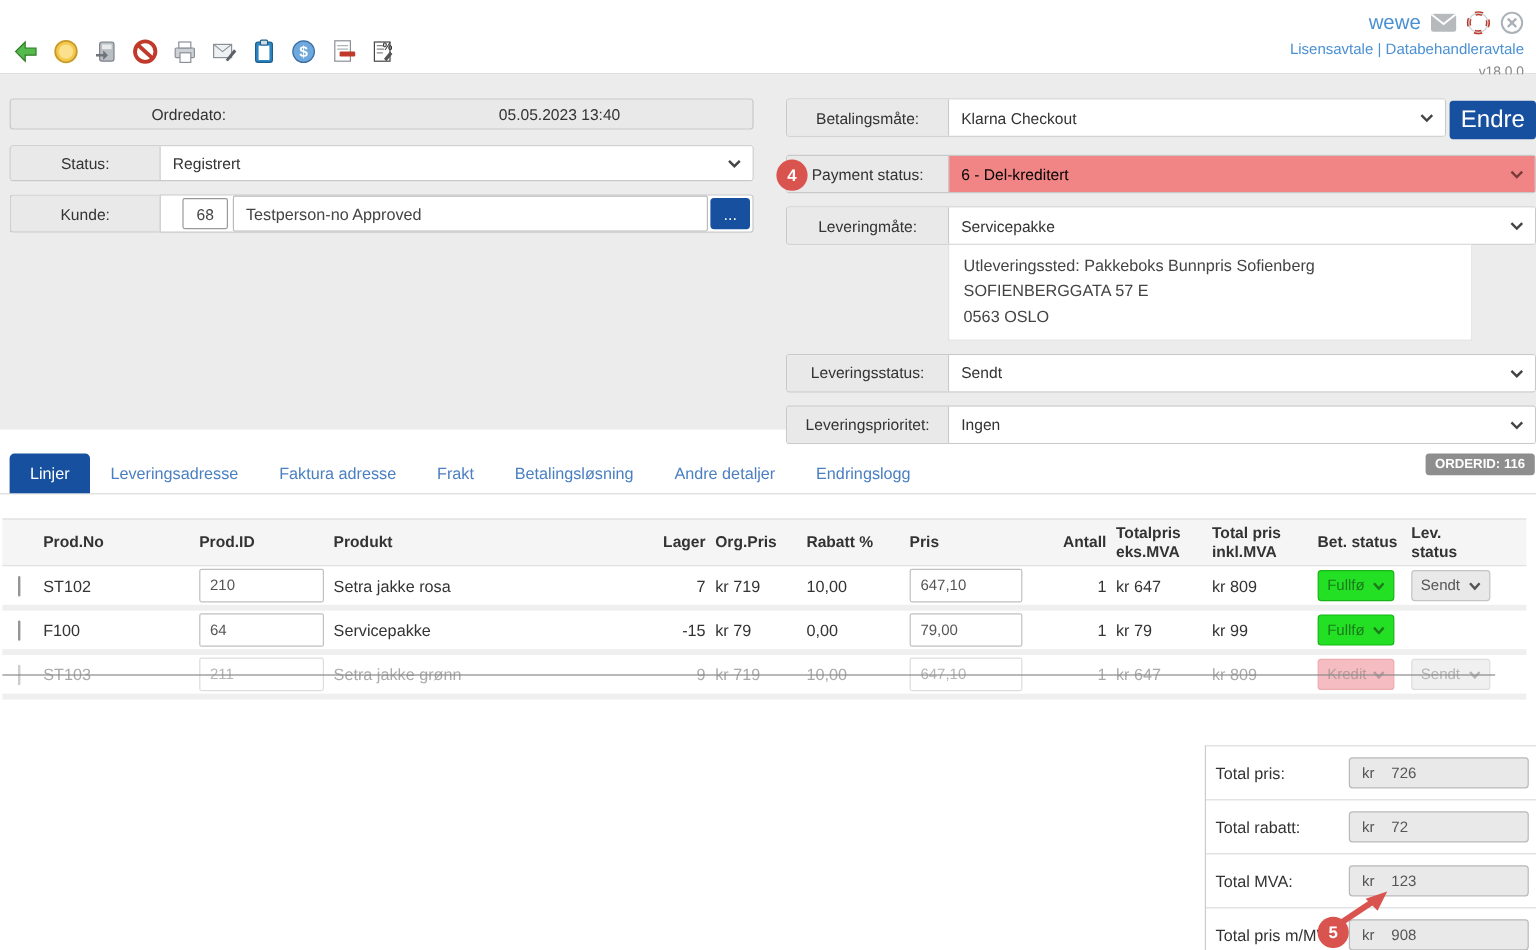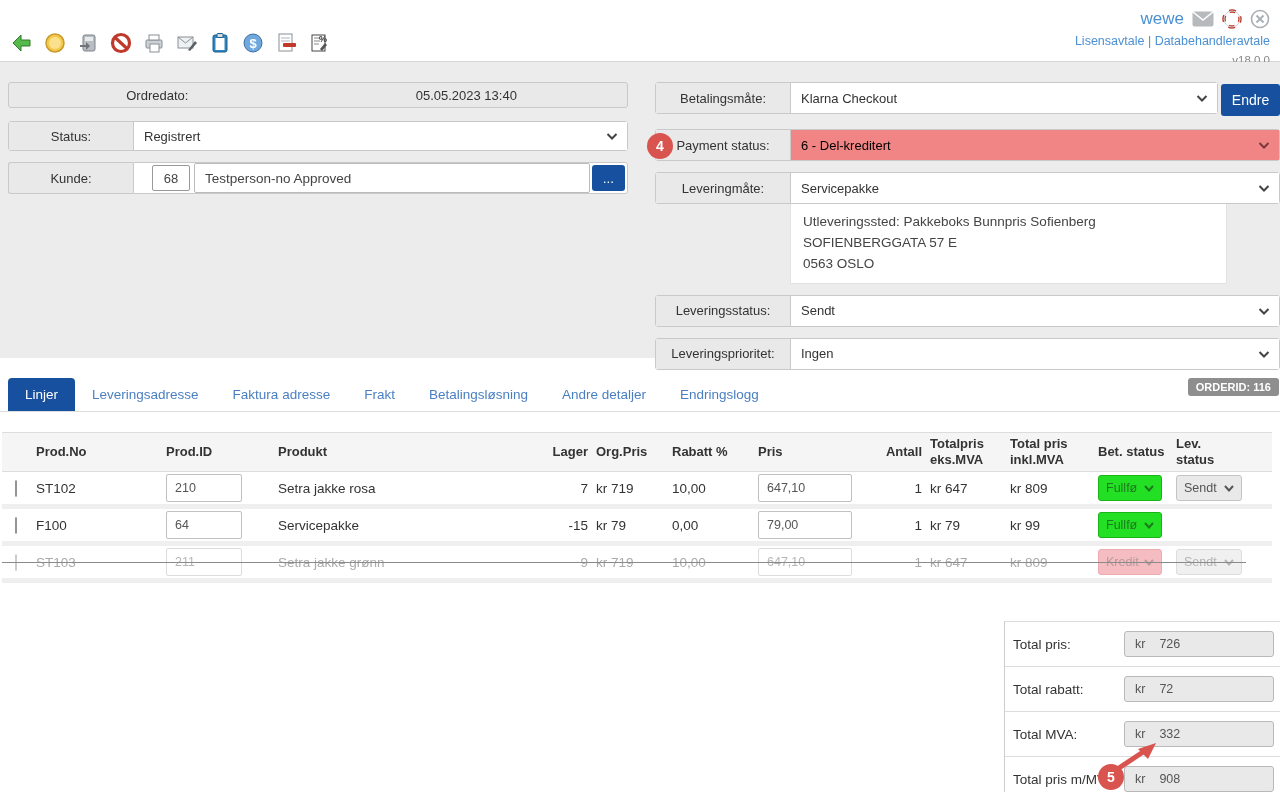--- a/index.html
+++ b/index.html
@@ -44,21 +44,21 @@
     font-size:13px; color:#444; margin:2px 4px 2px 18px; border-radius:2px; }
   .kunde-name { flex:1; border:1px solid #bbb; background:#fff; padding:0 10px; font-size:13.5px; color:#444; border-radius:2px; }
   .kunde-wrap { flex:1; display:flex; align-items:stretch; background:#fff; border:1px solid #c9c9c9;
     border-radius:0 3px 3px 0; }
   .btn-blue { background:#17509e; color:#fff; border:none; border-radius:3px; font-size:13.5px;
     cursor:pointer; }
   .kunde-browse { width:33px; margin:2px; }
 
   .row-with-btn { display:flex; align-items:stretch; margin-bottom:11px; }
   .row-with-btn .form-row { flex:1; margin-bottom:0; }
-  .endre-btn { width:59px; margin-left:3px; height:32px; align-self:center; font-size:14px; }
+  .endre-btn { width:72px; margin-left:3px; height:32px; align-self:center; font-size:20px; }
   .row-with-btn .form-row, .payment-row { height:32px; }
 
   .payment-row { position:relative; margin-bottom:11px; }
   .payment-row .sel { background:#f18585; color:#000000; }
   .num-badge { position:absolute; width:26px; height:26px; background:#d9534f; color:#fff;
     border-radius:50%; display:flex; align-items:center; justify-content:center;
     font-weight:bold; font-size:14px; z-index:5; }
   .badge-4 { left:-9px; top:3px; }
 
   .lev-row { margin-bottom:0; }
@@ -79,21 +79,21 @@
   .thead, .trow { display:grid; align-items:center;
     grid-template-columns:30px 130px 112px 258px 60px 76px 86px 106px 66px 80px 88px 78px 74px; }
   .thead { background:#f5f5f5; border-top:1px solid #ddd; border-bottom:1px solid #ddd;
     font-weight:bold; font-size:13px; min-height:40px; }
   .thead > div { padding:2px 4px; line-height:1.25; }
   .trow { background:#fff; min-height:30px; border-bottom:5px solid #efefef; position:relative; }
   .trow > div { padding:2px 4px; font-size:13.5px; color:#333; }
   .cell-r { text-align:right; }
   .cb { width:13px; height:13px; border:1px solid #949494; border-radius:2px; background:#fff;
     margin-left:9px; cursor:pointer; }
-  .cell-input { width:76px; height:28px; border:1px solid #c0c0c0; border-radius:2px;
+  .cell-input { width:104px; height:28px; border:1px solid #c0c0c0; border-radius:2px;
     background:#fff; padding:0 8px; font-size:12.5px; color:#555; }
   .pris-input { width:94px; }
   .mini-sel { display:inline-flex; align-items:center; justify-content:space-between;
     padding:0 7px; height:26px; border-radius:3px; font-size:12.5px; cursor:pointer; }
   .sel-green { background:#24e024; border:1px solid #17b517; color:#1c7a1c; width:64px; }
   .sel-gray { background:#e9e9e9; border:1px solid #c4c4c4; color:#555; width:66px; }
   .sel-pink { background:#f5bdc1; border:1px solid #edabb0; color:#b99a9c; width:64px; }
   .sel-gray.dis { color:#b5b5b5; border-color:#ddd; background:#f0f0f0; }
   .trow.disabled > div { color:#aaa; }
   .trow.disabled .cb { border-color:#ccc; }
@@ -426,21 +426,21 @@
       <span class="tot-label">Total rabatt:</span>
       <span class="tot-input">
         <span>kr</span>
           <span>72</span>
       </span>
     </div>
     <div class="tot-row">
       <span class="tot-label">Total MVA:</span>
       <span class="tot-input">
         <span>kr</span>
-          <span>332</span>
+          <span>123</span>
       </span>
     </div>
     <div class="tot-row">
       <span class="tot-label">Total pris m/MVA:</span>
       <span class="tot-input">
         <span>kr</span>
           <span>908</span>
       </span>
     </div>
   </div>

